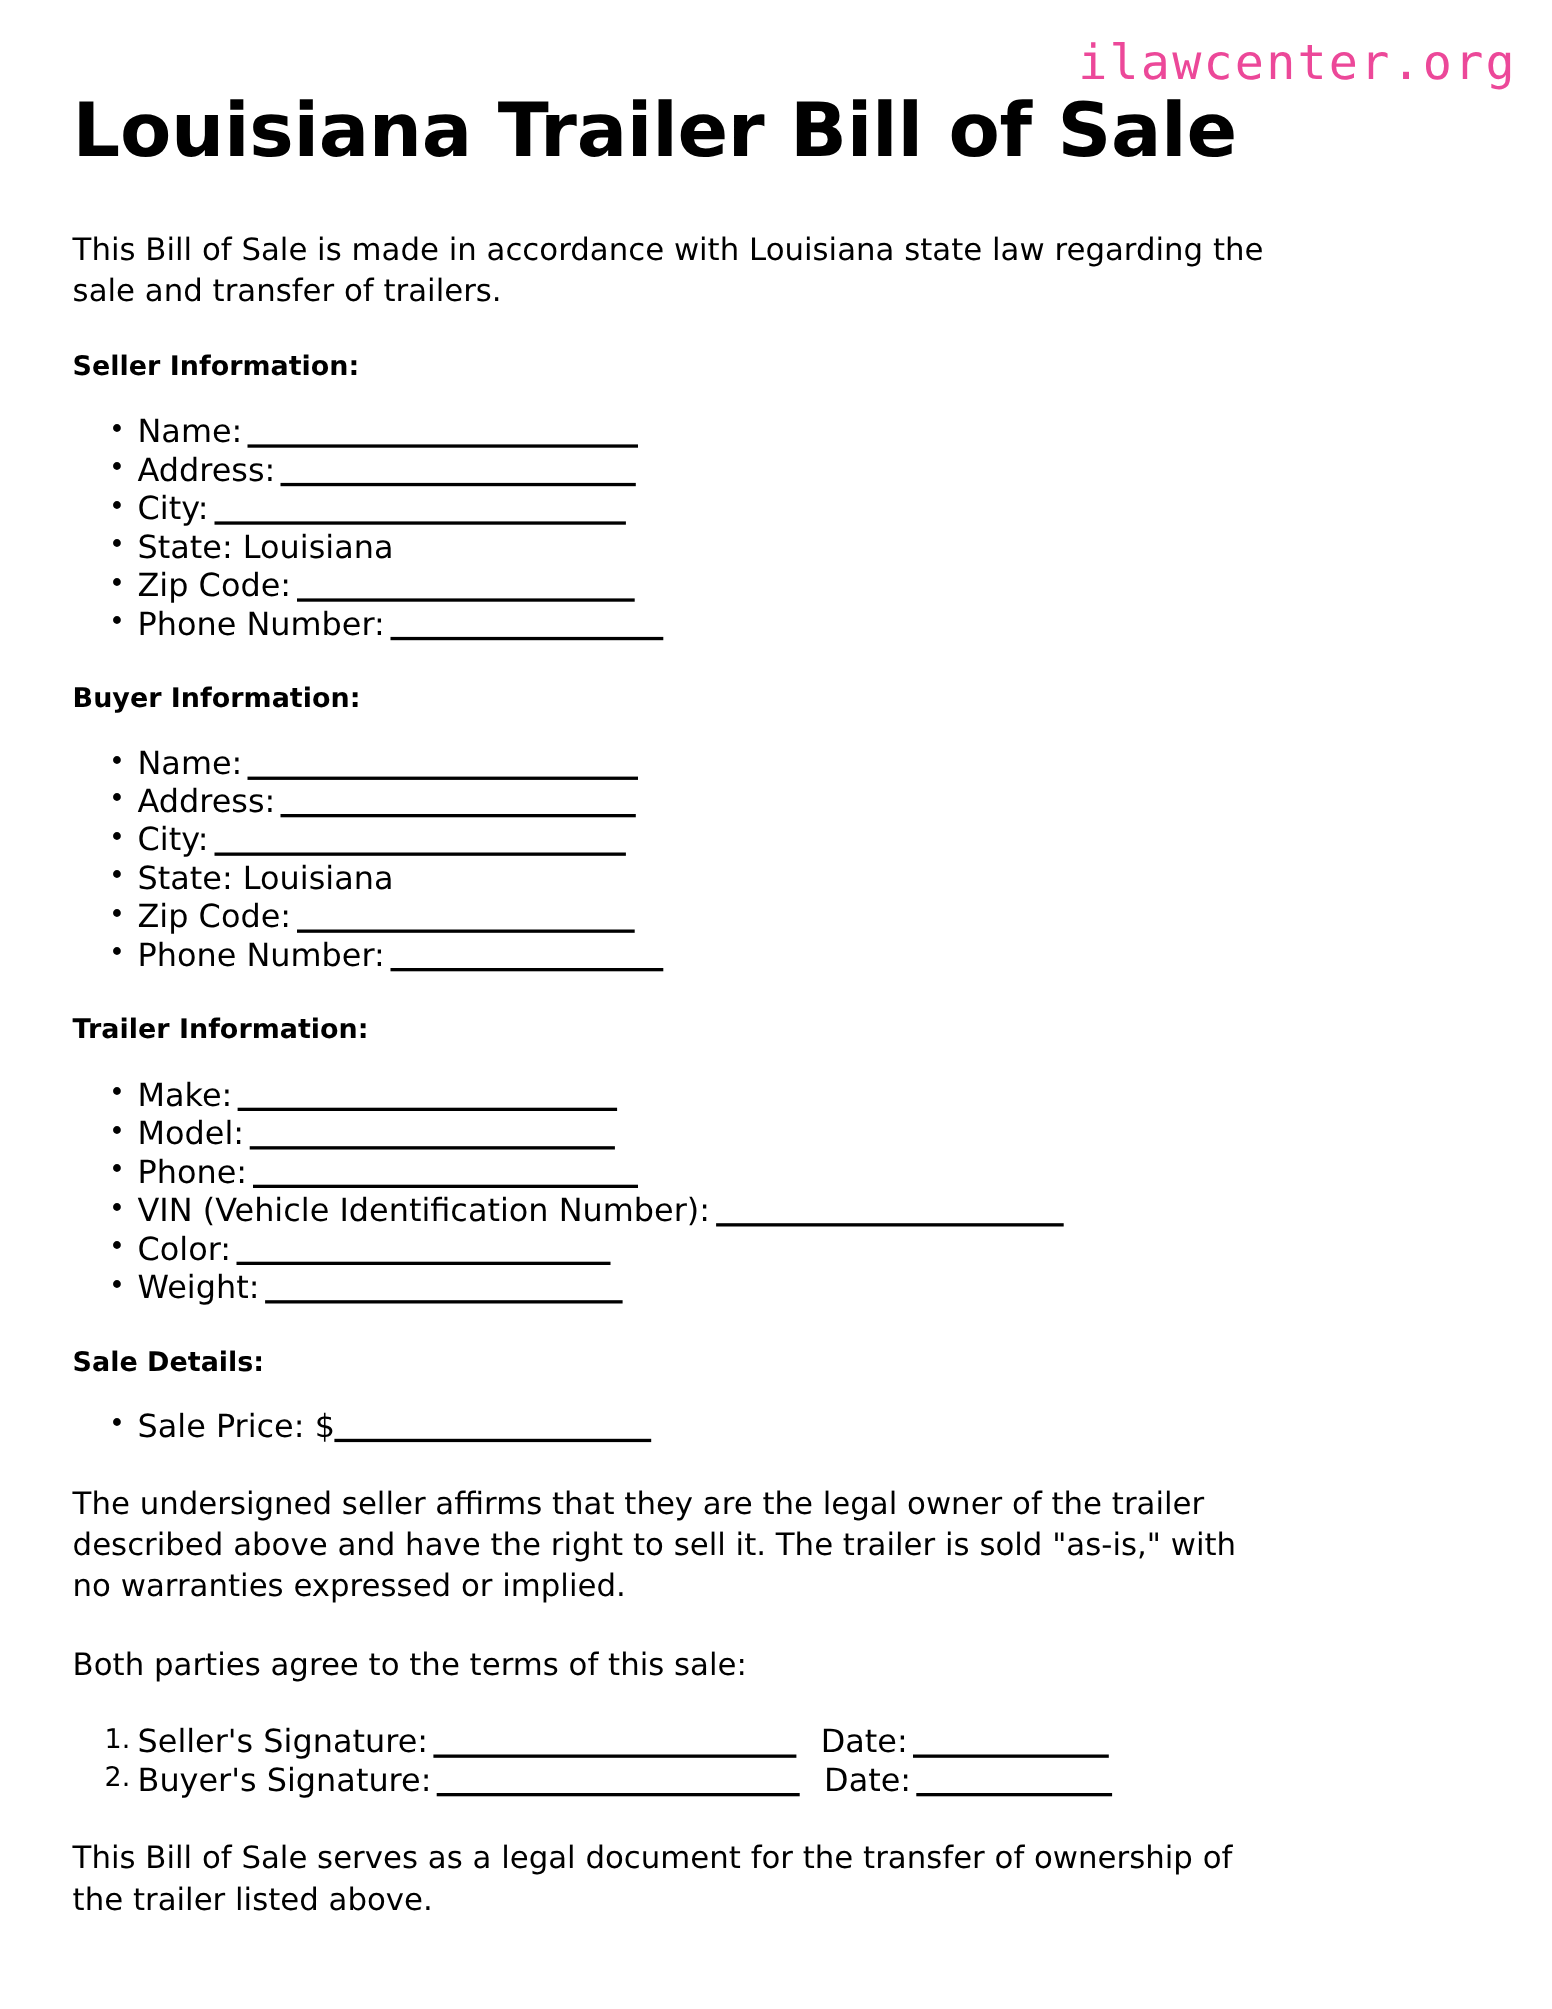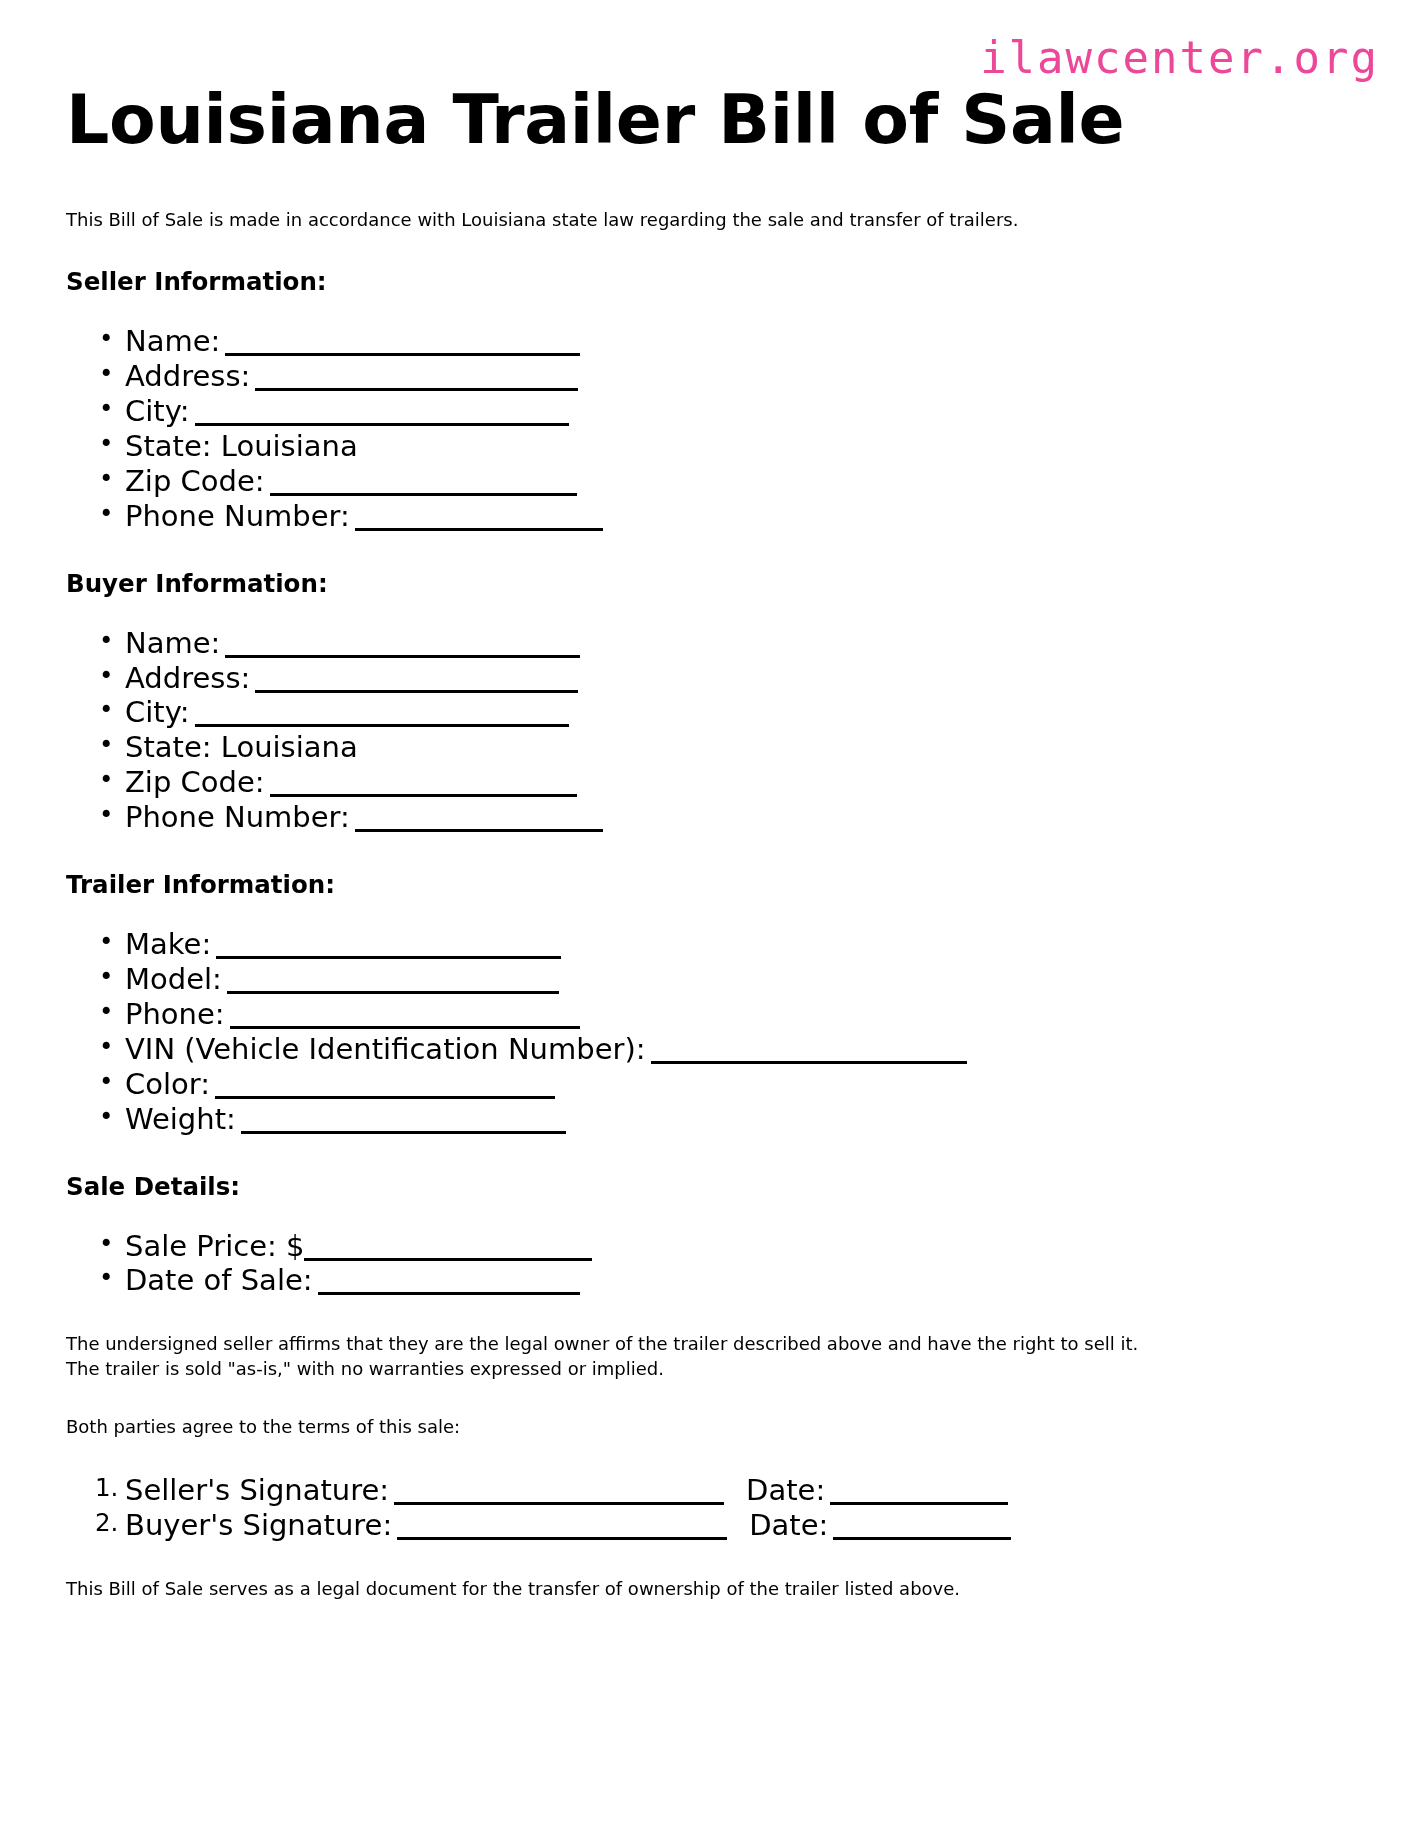--- a/index.html
+++ b/index.html
@@ -46,21 +46,21 @@
 
   h1.doc-title {
     font-size: 68px;
     font-weight: bold;
     line-height: 1.12;
     margin: 0 0 50px 0;
     letter-spacing: -0.3px;
   }
 
   p.para {
-    font-size: 18px;
+    font-size: 28px;
     line-height: 1.34;
     margin: 0 0 34px 0;
     max-width: 1090px;
   }
 
   h2.section-title {
     font-size: 24.5px;
     font-weight: bold;
     margin: 0 0 26px 0;
     line-height: 1.3;
@@ -199,23 +199,20 @@
       <li>
         <span class="fieldlabel">Weight:</span><span class="rule" style="width: 325px;"></span>
       </li>
     </ul>
 
     <h2 class="section-title">Sale Details:</h2>
     <ul class="field-list">
       <li>
         <span class="fieldlabel">Sale Price: $</span><span class="rule nogap" style="width: 288px;"></span>
       </li>
-      <li>
-        <span class="fieldlabel">Date of Sale:</span><span class="rule" style="width: 262px;"></span>
-      </li>
     </ul>
 
     <p class="para">The undersigned seller affirms that they are the legal owner of the trailer described above and have the right to sell it. The trailer is sold "as-is," with no warranties expressed or implied.</p>
 
     <p class="para">Both parties agree to the terms of this sale:</p>
 
     <ol class="sig-list">
       <li>
         <span class="fieldlabel">Seller's Signature:</span><span class="rule" style="width: 330px;"></span><span class="date-group"><span>Date:</span><span class="rule" style="width: 178px;"></span></span>
       </li>

